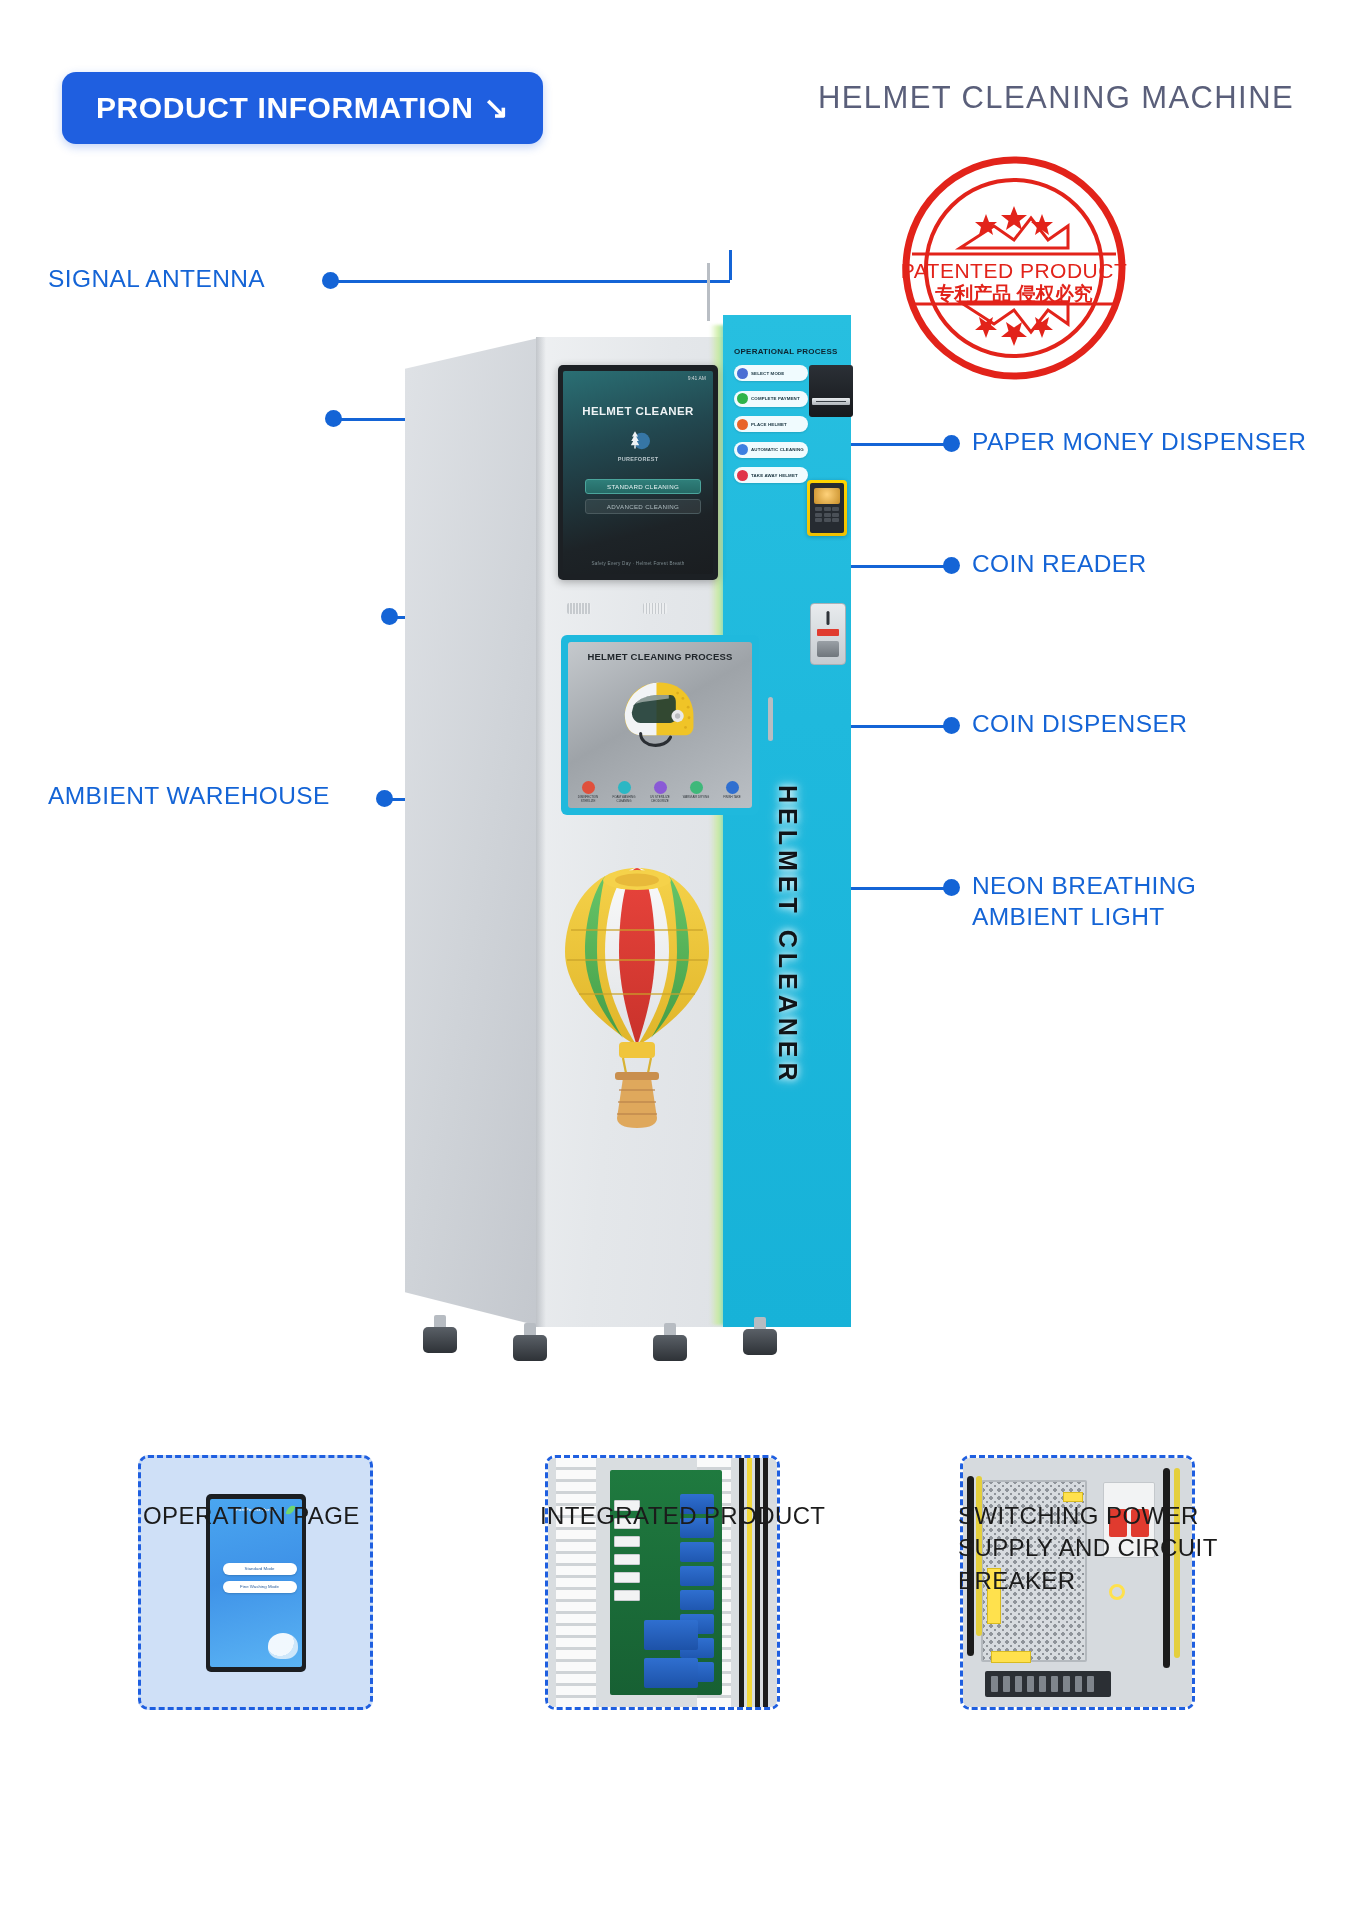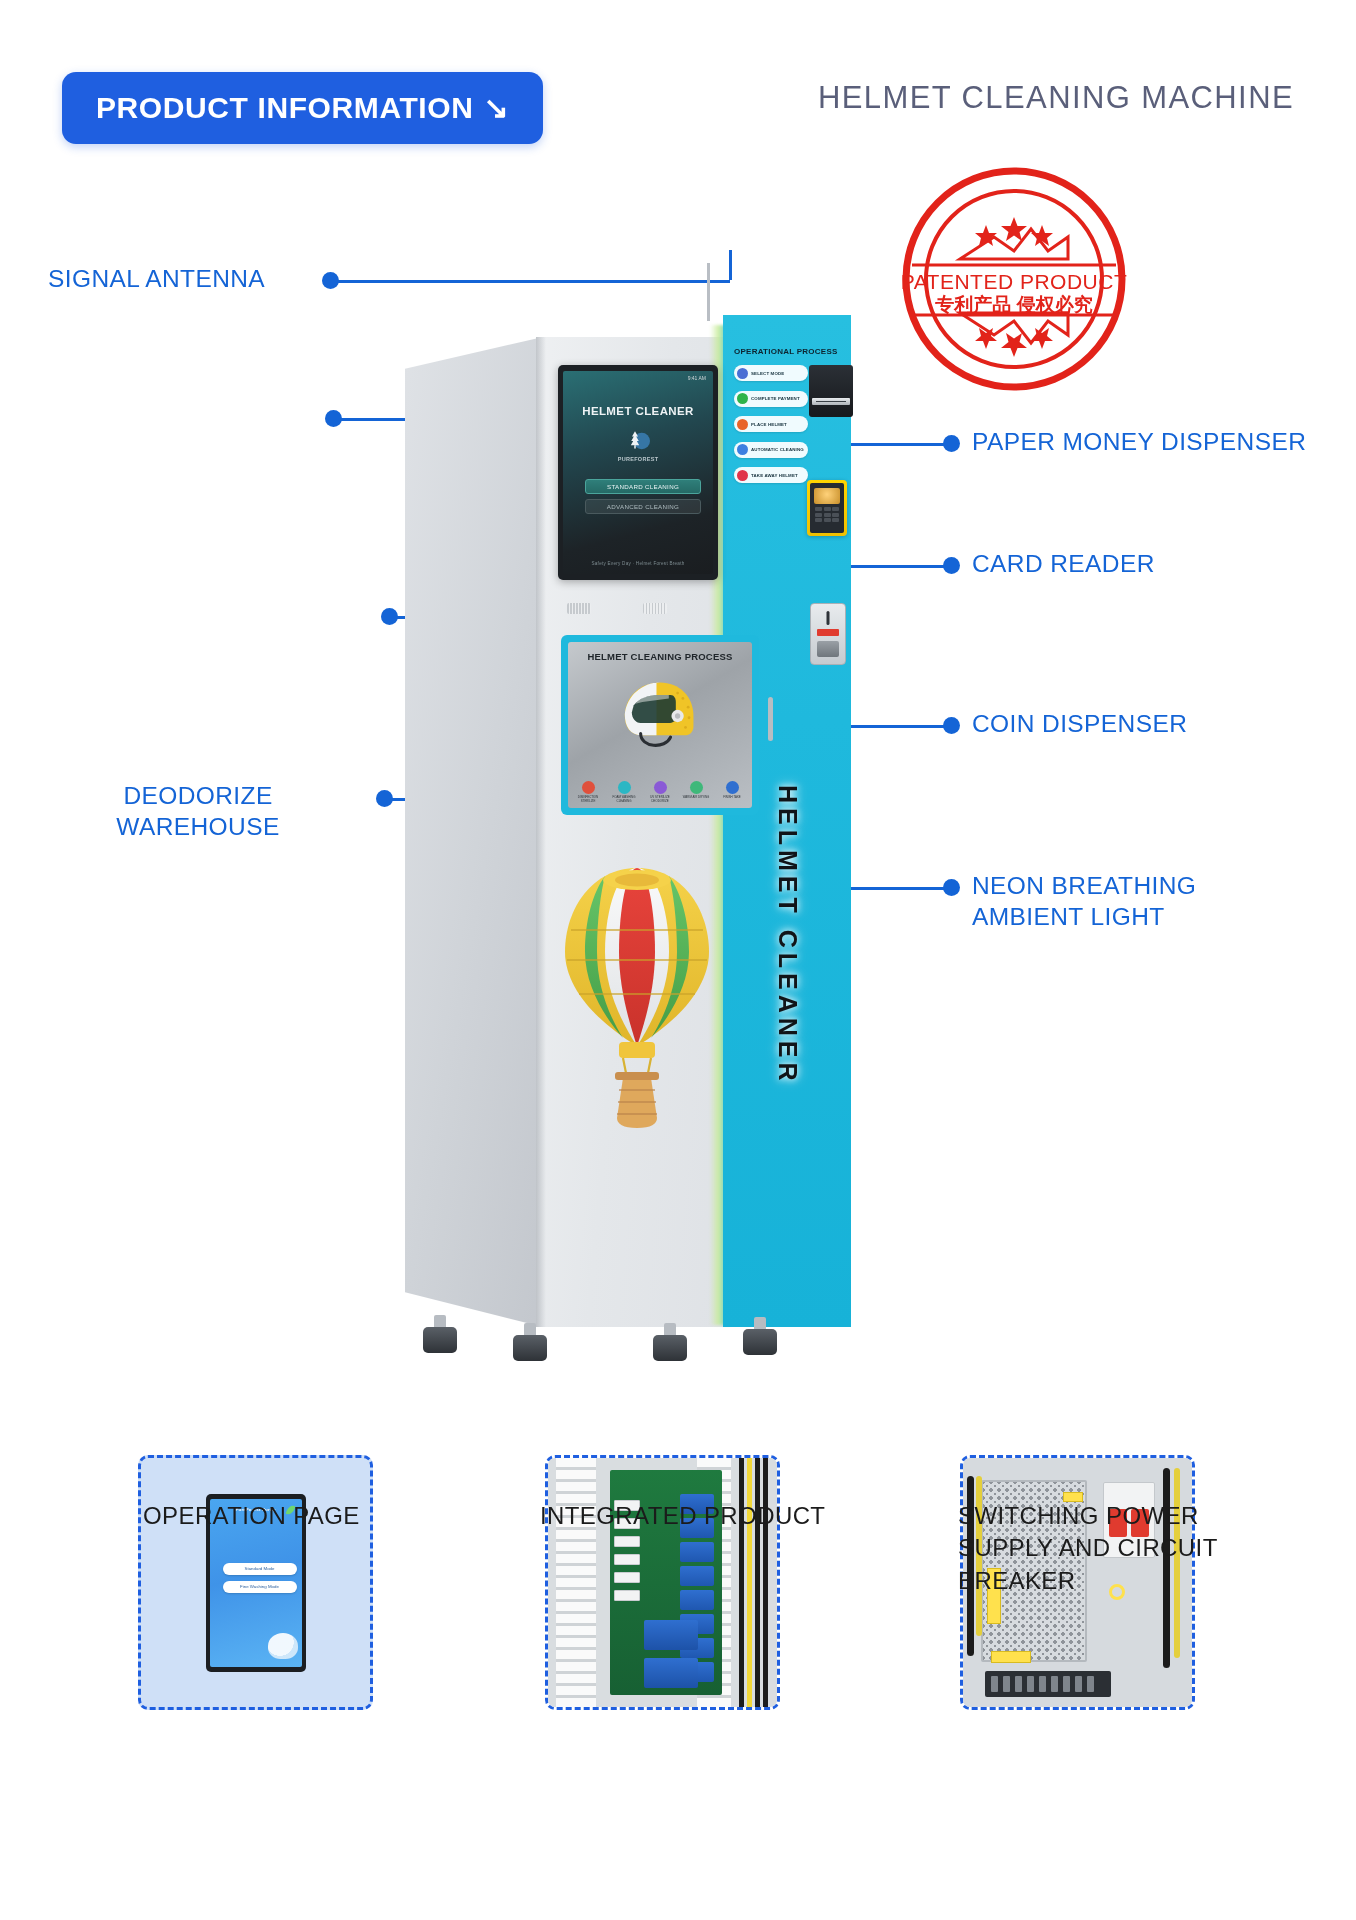--- a/index.html
+++ b/index.html
@@ -25,21 +25,21 @@
     letter-spacing: .6px; white-space: nowrap;
   }
   .pill-arrow { color:#fff; font-size: 30px; font-weight: bold; line-height: 1; }
   .header-title {
     position: absolute; right: 62px; top: 80px;
     font-size: 31px; color: #5a5f7a; letter-spacing: 1.4px;
     white-space: nowrap;
   }
 
   
-  .stamp { position: absolute; left: 898px; top: 163px; width: 232px; height: 232px; }
+  .stamp { position: absolute; left: 898px; top: 152px; width: 232px; height: 232px; }
   .stamp svg { width: 100%; height: 100%; }
 
   
   .callout { position: absolute; display: flex; align-items: flex-start; }
   .callout .txt {
     color: #1464d6; font-size: 24.5px; letter-spacing: .4px;
     line-height: 1.28; white-space: pre-line;
   }
   .dot { width: 17px; height: 17px; border-radius: 50%; background: #1464d6; flex: 0 0 auto; }
   .leader { position: absolute; background: #1464d6; height: 3px; }
@@ -325,35 +325,35 @@
   <div class="leader" style="left:338px; top:279.5px; width:392px;"></div>
   <div class="leader-v" style="left:729px; top:250px; height:30px;"></div>
 
   <div class="dot" style="position:absolute; left:325px; top:410px;"></div>
   <div class="leader" style="left:341px; top:417.5px; width:232px;"></div>
 
   <div class="dot" style="position:absolute; left:381px; top:608px;"></div>
   <div class="leader" style="left:397px; top:615.5px; width:185px;"></div>
 
   <div class="callout cl-left" style="left:48px; top:780px; width:300px;">
-    <div class="txt">DEODORIZE WAREHOUSE</div>
+    <div class="txt">AMBIENT WAREHOUSE</div>
   </div>
   <div class="dot" style="position:absolute; left:376px; top:790px;"></div>
   <div class="leader" style="left:392px; top:797.5px; width:180px;"></div>
 
   <div class="dot" style="position:absolute; left:943px; top:435px;"></div>
   <div class="leader" style="left:848px; top:442.5px; width:98px;"></div>
   <div class="callout cl-right" style="left:972px; top:426px; width:370px;">
     <div class="txt">PAPER MONEY DISPENSER</div>
   </div>
 
   <div class="dot" style="position:absolute; left:943px; top:557px;"></div>
   <div class="leader" style="left:848px; top:564.5px; width:98px;"></div>
   <div class="callout cl-right" style="left:972px; top:548px; width:300px;">
-    <div class="txt">CARD READER</div>
+    <div class="txt">COIN READER</div>
   </div>
 
   <div class="dot" style="position:absolute; left:943px; top:717px;"></div>
   <div class="leader" style="left:848px; top:724.5px; width:98px;"></div>
   <div class="callout cl-right" style="left:972px; top:708px; width:320px;">
     <div class="txt">COIN DISPENSER</div>
   </div>
 
   <div class="dot" style="position:absolute; left:943px; top:879px;"></div>
   <div class="leader" style="left:848px; top:886.5px; width:98px;"></div>

